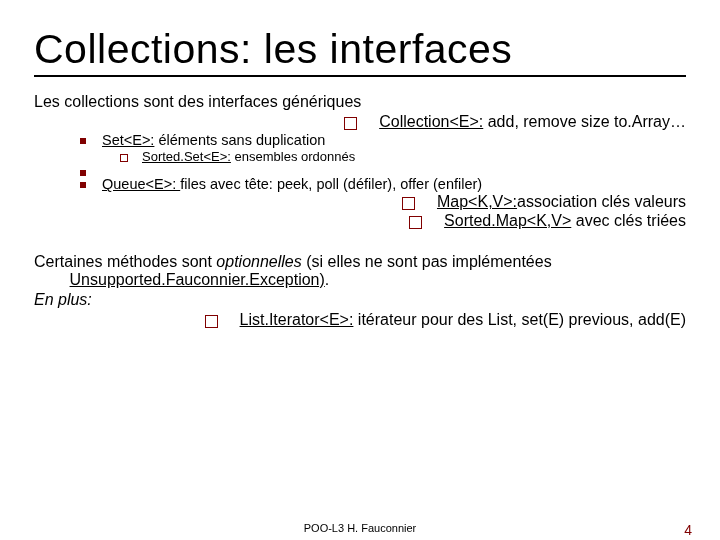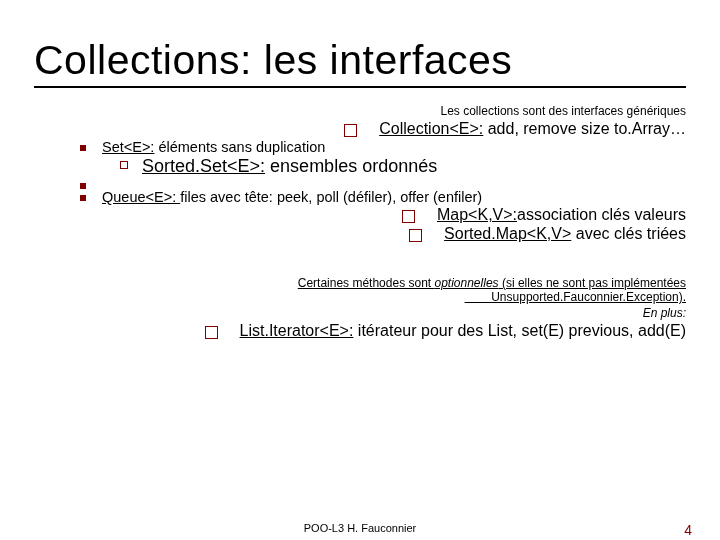--- a/index.html
+++ b/index.html
@@ -7,47 +7,46 @@
     padding: 0;
     width: 720px;
     height: 540px;
     background: #fff;
     font-family: "Trebuchet MS", "Comic Sans MS", "Segoe UI", sans-serif;
     color: #000;
     position: relative;
     overflow: hidden;
   }
   .slide {
-    padding: 37px 34px 0 34px;
+    padding: 26px 34px 0 34px;
   }
   .title {
     font-size: 41px;
     font-weight: 400;
     margin: 0 0 2px 0;
     letter-spacing: 0.5px;
   }
   .rule {
     border: none;
     border-top: 2px solid #000;
     margin: 0 0 16px 0;
   }
   .lead {
-    font-size: 12px;
+    font-size: 16px;
     margin: 0 0 2px 0;
-    text-align: right;
   }
   .row {
     display: flex;
     align-items: flex-start;
     font-size: 16px;
     line-height: 1.18;
   }
   .row.lvl1 { margin-left: 0; justify-content: flex-end; }
   .row.lvl2 { margin-left: 46px; font-size: 14.5px; }
-  .row.lvl3 { margin-left: 86px; font-size: 18px; }
+  .row.lvl3 { margin-left: 86px; font-size: 13px; }
   .bul {
     display: inline-block;
     flex: 0 0 auto;
     text-align: center;
   }
   .bul.sq1 {
     width: 11px; height: 11px;
     border: 1.5px solid #800000;
     margin: 4px 22px 0 0;
   }
@@ -57,21 +56,21 @@
     margin: 6px 16px 0 0;
   }
   .bul.sq3 {
     width: 6px; height: 6px;
     border: 1px solid #800000;
     margin: 5px 14px 0 0;
   }
   .u { text-decoration: underline; }
   .i { font-style: italic; }
   .sp { height: 14px; }
-  .block2 { margin-top: 18px; text-decoration: underline; }
+  .block2 { margin-top: 8px; }
   .footer {
     position: absolute;
     bottom: 18px;
     left: 0;
     width: 720px;
     font-size: 11px;
     color: #000;
   }
   .footer .center {
     position: absolute;

